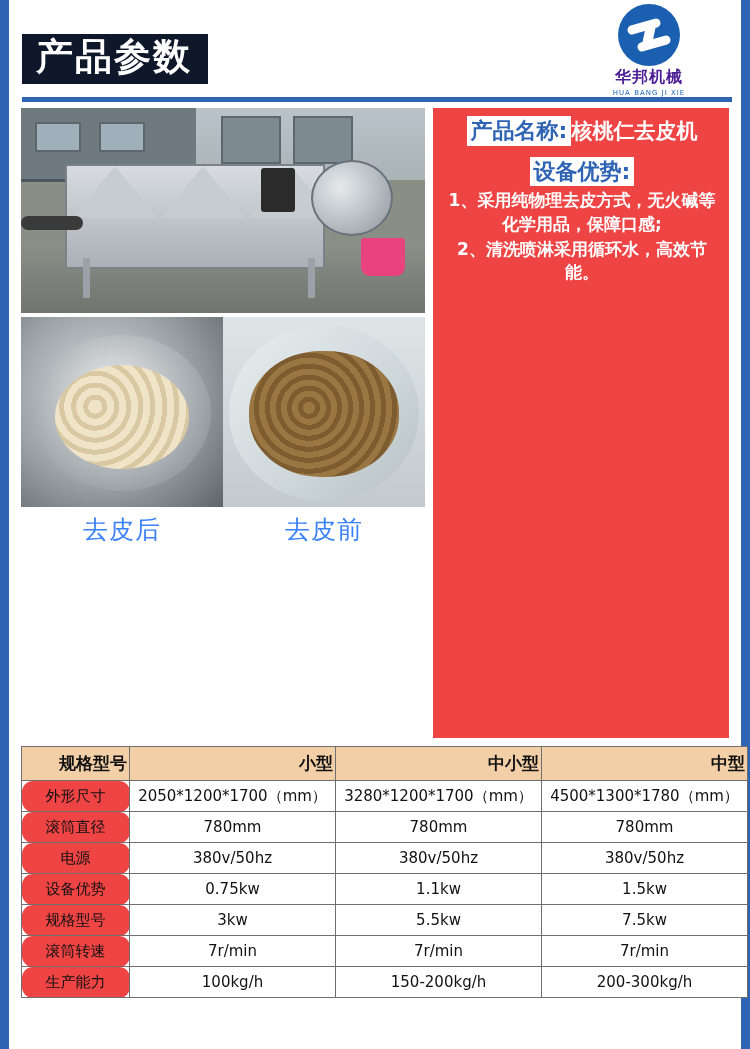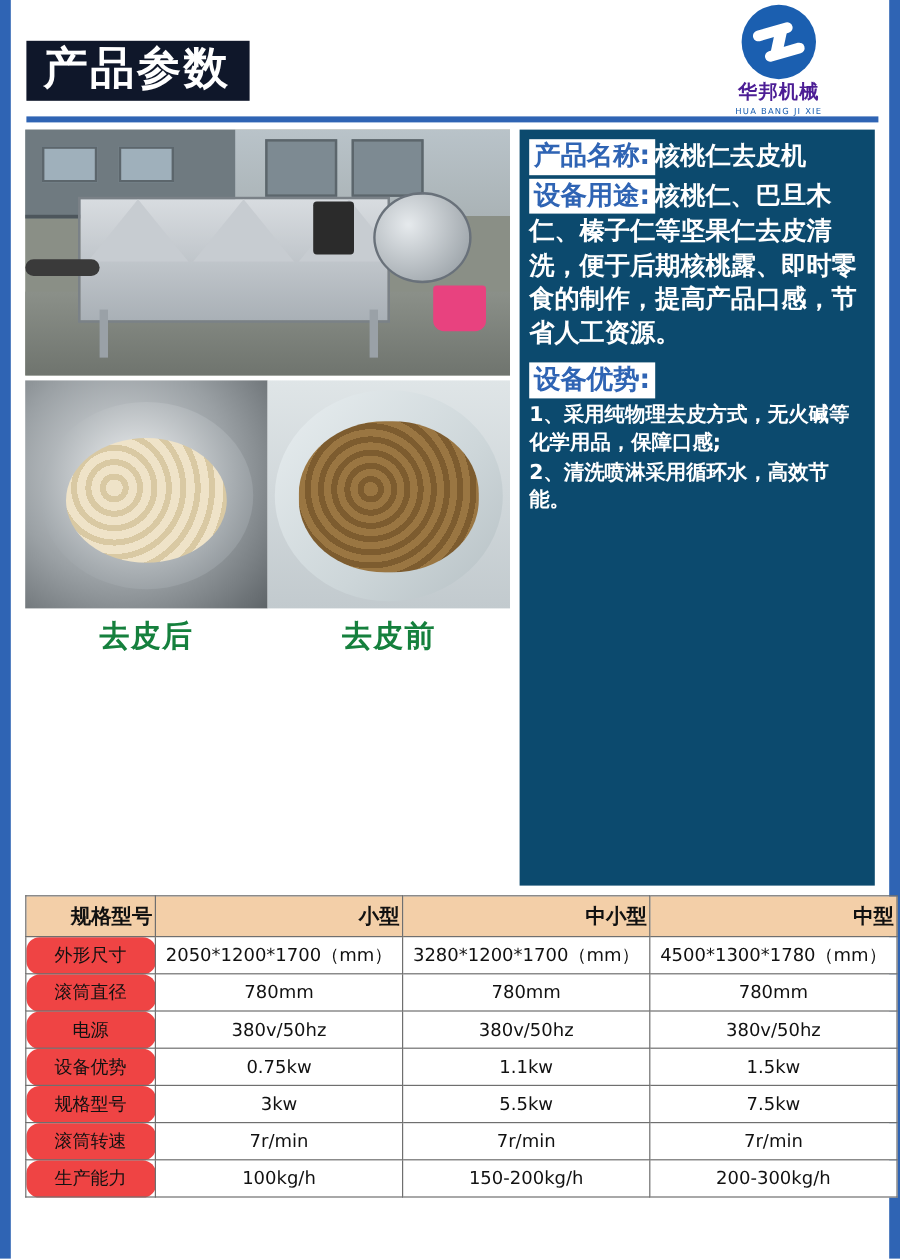--- a/index.html
+++ b/index.html
@@ -99,24 +99,25 @@
     padding:0 12px;
   }
   .top-row {
     display:flex;
     gap:8px;
     align-items:flex-start;
   }
   .left-col { width:404px; }
   .right-col {
     width:310px;
-    background:#0c4a6e;
+    background:#ef4444;
     color:#fff;
     padding:8px 6px 10px 8px;
     min-height:630px;
+    text-align:center;
   }
   
   .photo-main {
     width:404px; height:205px;
     position:relative;
     overflow:hidden;
     background:#8a8f86;
   }
   .photo-main .sky {
     position:absolute; left:0; top:0; width:100%; height:72px;
@@ -209,22 +210,22 @@
   }
   .captions {
     display:flex;
     width:404px;
     margin-top:2px;
   }
   .caption {
     width:202px;
     text-align:center;
     font-size:25px;
-    font-weight:bold;
-    color:#15803d;
+    font-weight:normal;
+    color:#3b82f6;
     padding:4px 0 6px;
     letter-spacing:1px;
   }
   
   .spec-line { margin-bottom:3px; line-height:1.32; }
   .hl {
     display:inline-block;
     background:#ffffff;
     color:#2f64b4;
     font-weight:bold;
@@ -330,23 +331,20 @@
         </div>
       </div>
 
       <div class="right-col">
 
         <div class="spec-line">
           <span class="hl">产品名称:</span><span class="rtext">核桃仁去皮机</span>
         </div>
 
 
-        <div class="spec-line">
-          <span class="hl">设备用途:</span><span class="rtext">核桃仁、巴旦木仁、榛子仁等坚果仁去皮清洗，便于后期核桃露、即时零食的制作，提高产品口感，节省人工资源。</span>
-        </div>
 
         <div class="spacer"></div>
 
         <div class="spec-line">
           <span class="hl">设备优势:</span>
         </div>
         <div class="para">1、采用纯物理去皮方式，无火碱等化学用品，保障口感;</div>
         <div class="para">2、清洗喷淋采用循环水，高效节能。</div>
       </div>
     </div>

